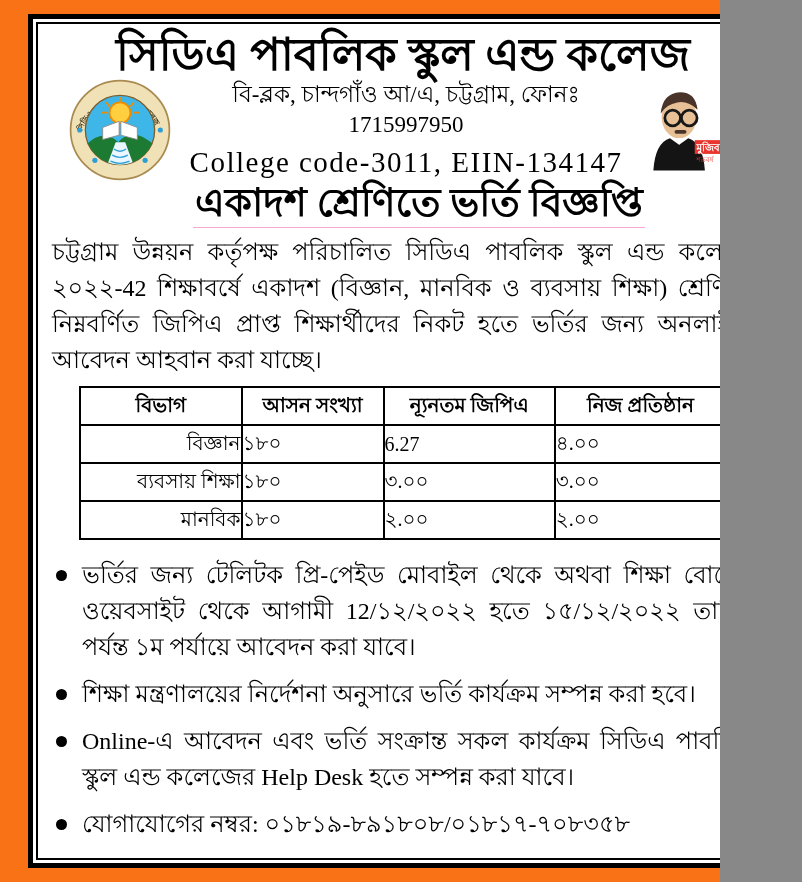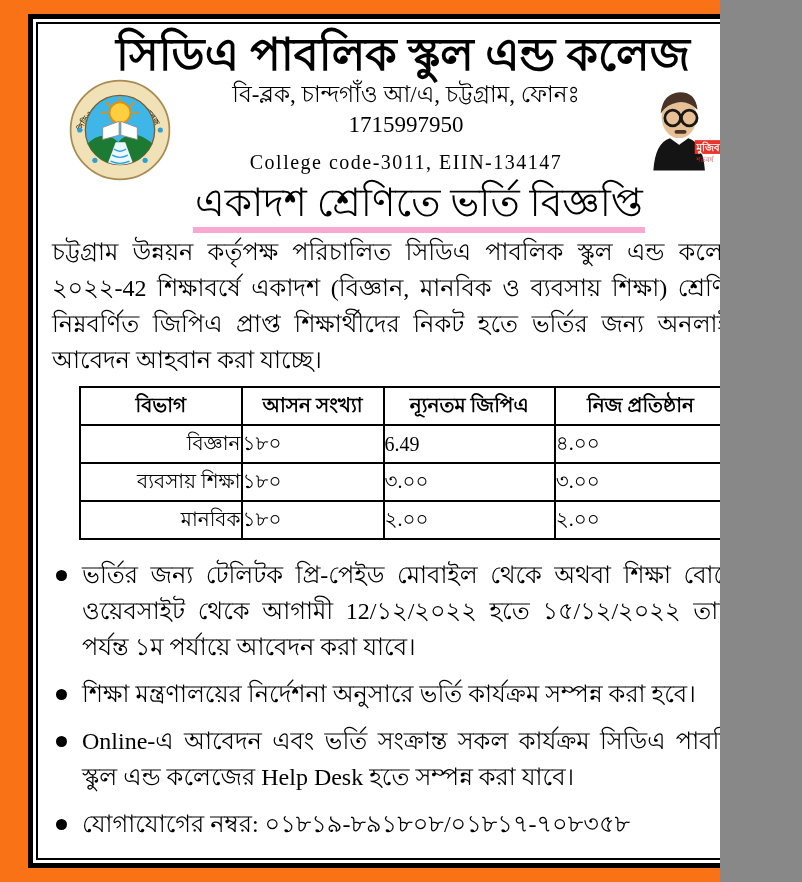--- a/index.html
+++ b/index.html
@@ -18,26 +18,26 @@
   .title{
     text-align:center;font-size:45px;font-weight:bold;line-height:54px;
     margin-top:4px;letter-spacing:0px;
   }
   .header-row{
     display:flex;align-items:center;height:96px;padding:0 10px;margin-top:0px;
   }
   .school-logo{width:112px;height:104px;flex:0 0 auto;margin-left:16px;}
   .header-center{flex:1;text-align:center;}
   .address{font-size:23px;line-height:30px;}
-  .code{font-size:20px;line-height:36px;letter-spacing:1.5px;margin-top:4px;}
+  .code{font-size:29px;line-height:36px;letter-spacing:1.5px;margin-top:4px;}
   .mujib-logo{width:112px;height:92px;flex:0 0 auto;margin-right:10px;}
   .heading-wrap{text-align:center;margin-top:2px;height:50px;}
   .heading{
-    display:inline-block;font-size:39px;font-weight:normal;line-height:46px;
-    border-bottom:6px solid #f9a8d4;padding:0 2px 1px;margin-left:32px;
+    display:inline-block;font-size:39px;font-weight:bold;line-height:46px;
+    border-bottom:1px solid #f9a8d4;padding:0 2px 1px;margin-left:32px;
   }
   .intro{
     font-size:24px;line-height:36px;text-align:justify;
     padding:0 14px;margin-top:4px;
   }
   table.seats{
     width:648px;margin:8px auto 4px;border-collapse:collapse;
     font-size:20px;table-layout:fixed;
   }
   table.seats th,table.seats td{border:2px solid #000;height:36px;padding:0;}
@@ -142,21 +142,21 @@
         <tbody>
             <tr>
           <th>বিভাগ</th>
           <th>আসন সংখ্যা</th>
           <th>ন্যূনতম জিপিএ</th>
           <th>নিজ প্রতিষ্ঠান</th>
         </tr>
         <tr>
           <td class="cat">বিজ্ঞান</td>
           <td>১৮০</td>
-          <td>6.49</td>
+          <td>6.27</td>
           <td>৪.০০</td>
         </tr>
         <tr>
           <td class="cat">ব্যবসায় শিক্ষা</td>
           <td>১৮০</td>
           <td>৩.০০</td>
           <td>৩.০০</td>
         </tr>
         <tr>
           <td class="cat">মানবিক</td>

